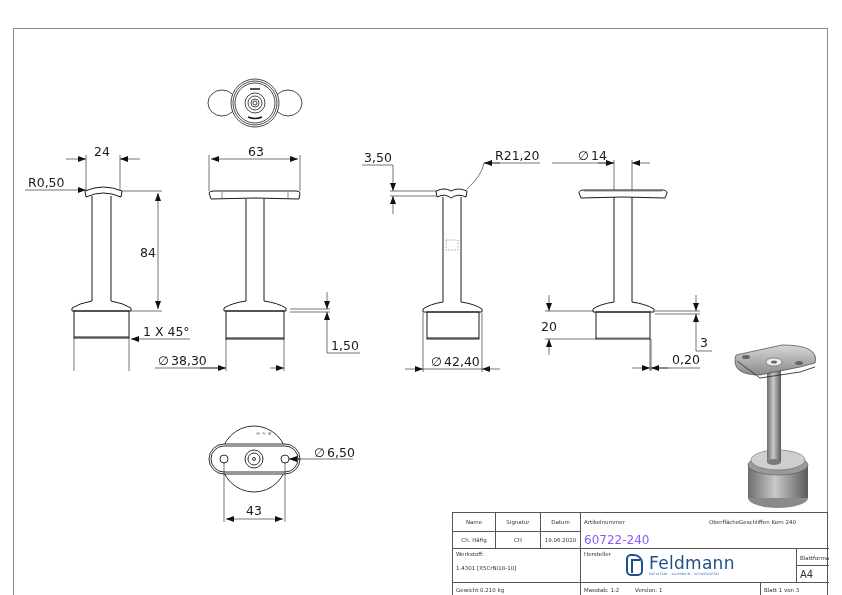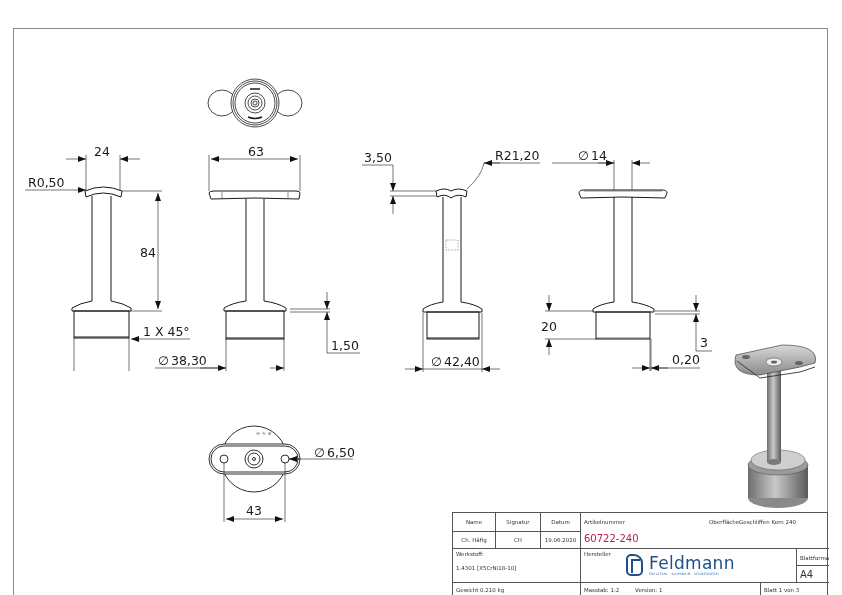--- a/index.html
+++ b/index.html
@@ -4,21 +4,21 @@
 <style>
   html, body { margin:0; padding:0; background:#ffffff; }
   body { width:842px; height:595px; position:relative; overflow:hidden; font-family:"DejaVu Sans", sans-serif; }
   #sheet { position:absolute; left:0; top:15px; width:842px; height:595px; }
   .frame { position:absolute; left:13px; top:13px; width:815px; height:568px; border:1.5px solid #8a8a8a; box-sizing:border-box; }
   svg text { font-family:"DejaVu Sans", sans-serif; fill:#1a1a1a; }
   .dim { font-size:12.5px; }
   .tb { position:absolute; left:452px; top:497px; width:376px; height:84px; border:1px solid #555; box-sizing:border-box; font-size:5.5px; color:#333; }
   .tb .cell { position:absolute; box-sizing:border-box; border-right:1px solid #555; border-bottom:1px solid #555; padding:2px 3px; overflow:hidden; white-space:nowrap; }
   .tb .center { text-align:center; }
-  .tb .big { font-size:10px; color:#be185d; padding-top:1px; }
+  .tb .big { font-size:12px; color:#8b5cf6; padding-top:1px; }
   .tb .a4 { font-size:10px; text-align:left; padding-top:3px; }
   .logo { position:absolute; left:172px; top:38px; height:26px; display:flex; align-items:center; }
   .logo-mark { width:17px; height:22px; border:2px solid #1f4f8a; border-radius:5px 9px 5px 5px; box-sizing:border-box; position:relative; }
   .logo-mark::after { content:""; position:absolute; left:3px; top:3px; width:7px; height:12px; border-left:2px solid #1f4f8a; border-top:2px solid #1f4f8a; }
   .logo-text { margin-left:6px; display:flex; flex-direction:column; }
   .logo-name { font-size:17px; color:#1f4f8a; line-height:17px; letter-spacing:0.3px; }
   .logo-sub { font-size:3px; color:#3a6aa8; letter-spacing:0.2px; }
 </style>
 </head>
 <body>

